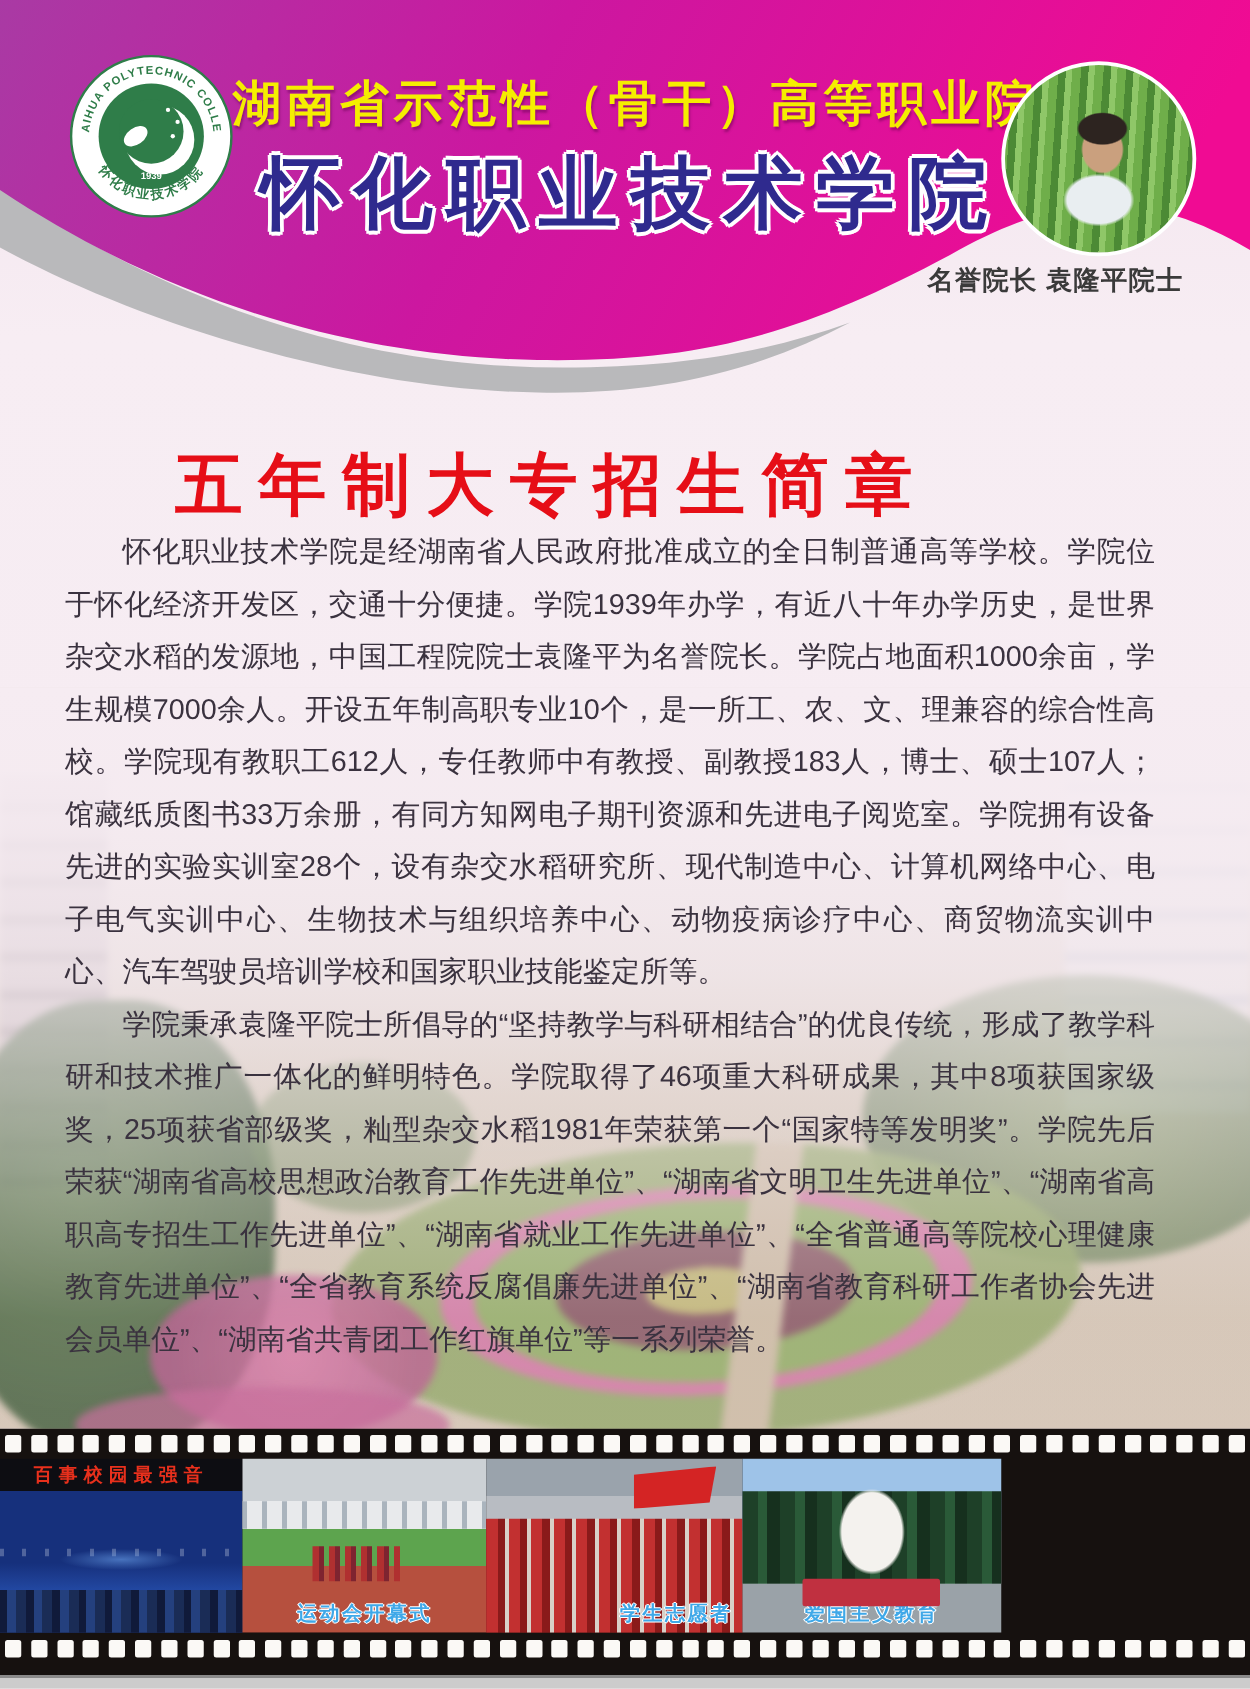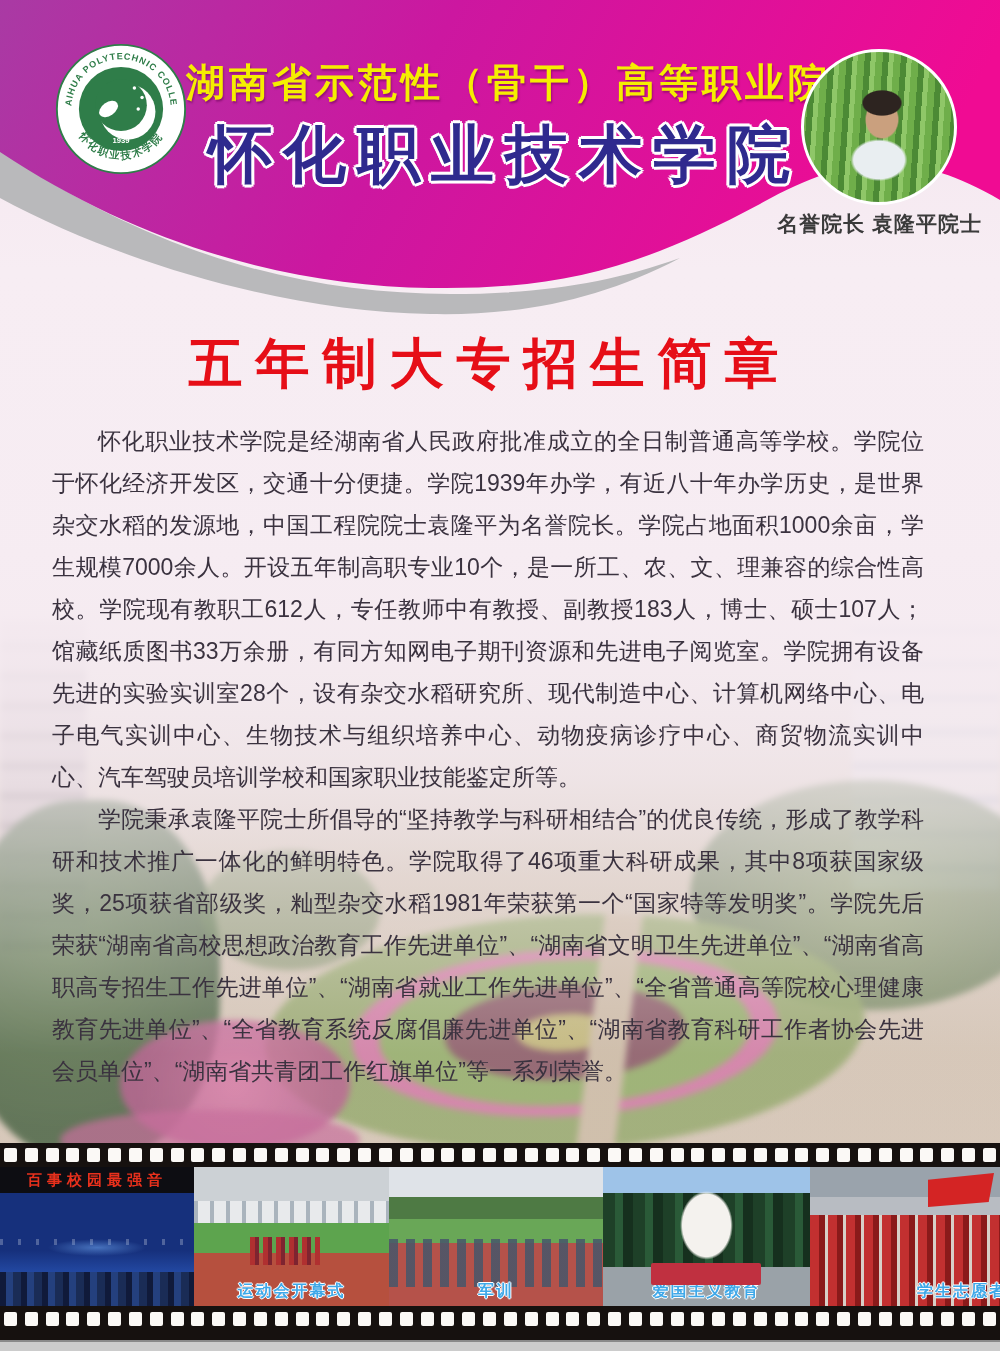--- a/index.html
+++ b/index.html
@@ -19,25 +19,25 @@
             text-shadow:-3px 0 0 #fff,3px 0 0 #fff,0 -3px 0 #fff,0 3px 0 #fff,
                         -2px -2px 0 #fff,2px -2px 0 #fff,-2px 2px 0 #fff,2px 2px 0 #fff;}
   .portrait{position:absolute;left:801px;top:49px;width:156px;height:156px;z-index:6;
             border-radius:50%;border:3px solid #fff;box-sizing:border-box;overflow:hidden;
             background:
               radial-gradient(ellipse 34px 22px at 52% 34%, #2d2420 0 55%, transparent 60%),
               radial-gradient(ellipse 26px 30px at 52% 45%, #caa07e 0 60%, transparent 66%),
               radial-gradient(ellipse 46px 34px at 50% 72%, #e9eef1 0 55%, transparent 62%),
               repeating-linear-gradient(94deg,#6fae4a 0 7px,#4c8a35 7px 13px,#8fc768 13px 18px),
               linear-gradient(#7db954,#54923a);}
-  .portrait-caption{position:absolute;left:742px;top:210px;width:240px;z-index:6;text-align:right;
+  .portrait-caption{position:absolute;left:742px;top:210px;width:240px;z-index:6;text-align:left;
             font-size:21px;font-weight:bold;color:#3a3a3a;letter-spacing:1px;}
   .year{position:absolute;left:688px;top:231px;width:270px;z-index:6;text-align:center;
             font-size:100px;font-weight:bold;color:#e8131d;font-family:"DejaVu Sans",sans-serif;}
-  .doc-title{position:absolute;left:140px;top:328px;width:700px;margin:0;z-index:6;text-align:center;
+  .doc-title{position:absolute;left:140px;top:352px;width:700px;margin:0;z-index:6;
             font-size:54px;font-weight:bold;color:#e60e17;letter-spacing:13px;}
   
   .campus{position:absolute;left:0;top:550px;width:1000px;height:593px;z-index:1;overflow:hidden;}
   .campus .shape{position:absolute;filter:blur(3px);}
   .c-base{left:0;top:0;width:100%;height:100%;filter:none !important;
           background:linear-gradient(180deg,#eadfe2 0%,#ddd2cc 30%,#cfc0ae 55%,#d2c2b0 100%);}
   .c-bldg-r{left:852px;top:50px;width:148px;height:290px;
           background:repeating-linear-gradient(180deg,#e6e4e9 0 26px,#b9c0d2 26px 34px),#e6e4e9;opacity:.65;}
   .c-bldg-l{left:0;top:70px;width:86px;height:330px;
           background:repeating-linear-gradient(180deg,#b9aab2 0 22px,#8e8089 22px 30px);opacity:.7;}
@@ -218,29 +218,26 @@
         <span></span>
         <span></span>
       </div>
     <div class="photos">
       <div class="photo p1">
         <div class="banner">百事校园最强音</div>
       </div>
       <div class="photo p2">
         <div class="cap">运动会开幕式</div>
       </div>
-      <div class="photo p3">
-        <div class="cap">军训</div>
+      <div class="photo p5">
+        <div class="cap">学生志愿者</div>
       </div>
       <div class="photo p4">
         <div class="cap">爱国主义教育</div>
       </div>
-      <div class="photo p5">
-        <div class="cap">学生志愿者</div>
-      </div>
     </div>
     <div class="holes bottom">
         <span></span>
         <span></span>
         <span></span>
         <span></span>
         <span></span>
         <span></span>
         <span></span>
         <span></span>

